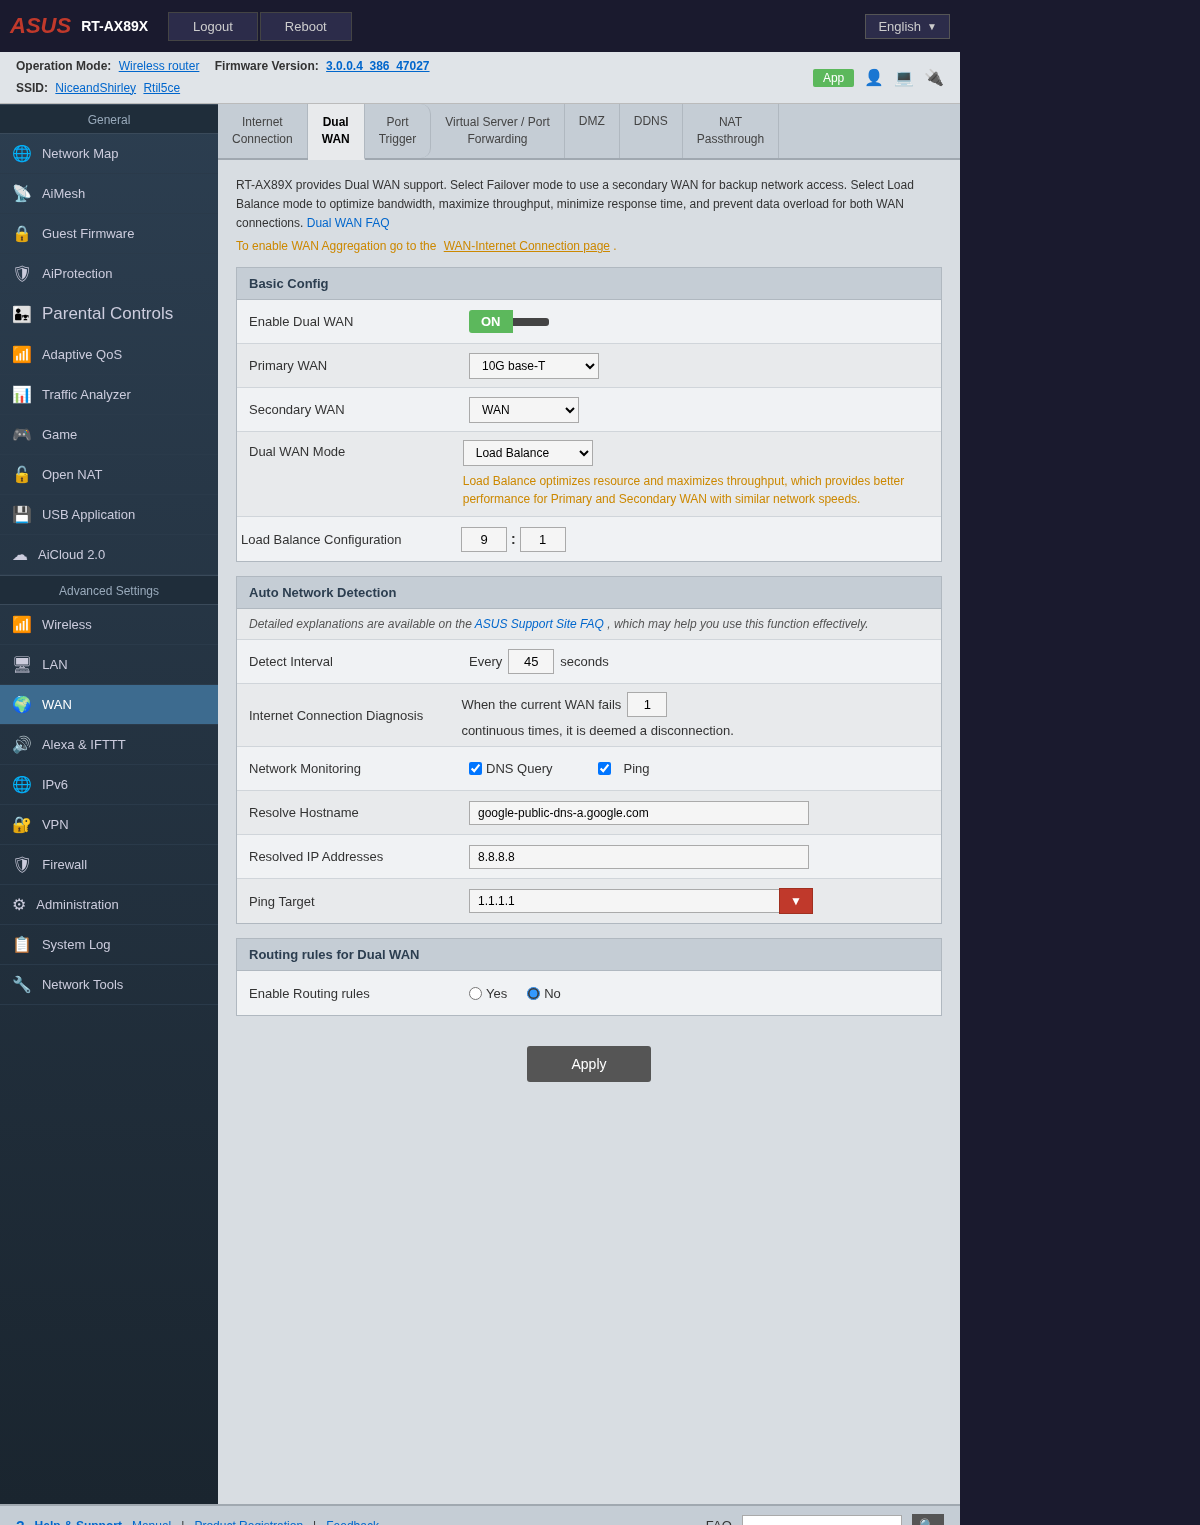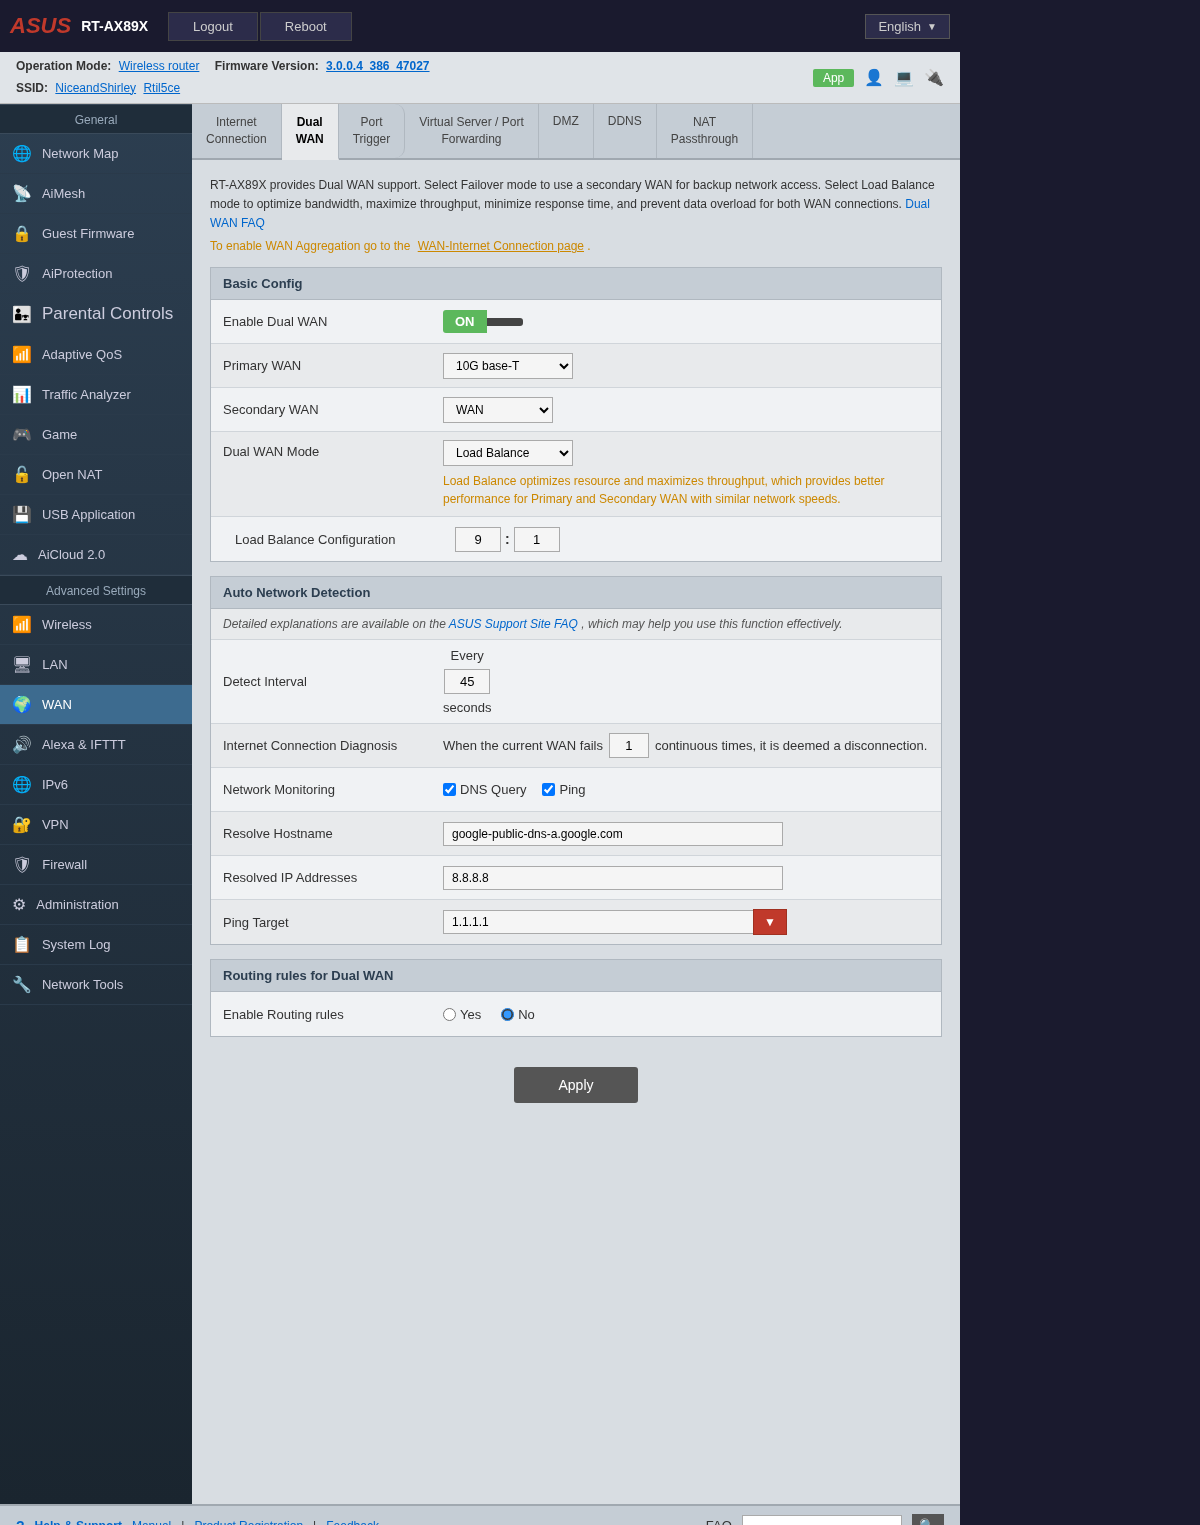--- a/index.html
+++ b/index.html
@@ -44,21 +44,21 @@
   <div style="display:flex; gap:10px; align-items:center;">
     <span style="background:#5cb85c; color:white; padding:2px 10px; font-size:12px; border-radius:2px; cursor:pointer;">App</span>
     <span style="color:#555; font-size:16px; cursor:pointer;">👤</span>
     <span style="color:#555; font-size:16px; cursor:pointer;">💻</span>
     <span style="color:#555; font-size:16px; cursor:pointer;">🔌</span>
   </div>
 </div>
 
 <div style="display:flex; min-height:1400px;">
 
-  <div style="width:192px; background:linear-gradient(180deg,#2c3e50 0%,#1a252f 100%); min-height:100%;">
+  <div style="width:218px; background:linear-gradient(180deg,#2c3e50 0%,#1a252f 100%); min-height:100%;">
     <div style="color:#99aabb; font-size:12px; padding:8px 12px 6px; text-align:center; background:#1f2d3a; border-top:1px solid #3a4a5a; border-bottom:1px solid #3a4a5a;">General</div>
 
     <div style="display:flex; align-items:center; gap:10px; padding:10px 12px; color:#ccd; cursor:pointer; border-bottom:1px solid #2a3a4a;">
       <span style="font-size:16px;">🌐</span>
       <span style="font-size:13px;">Network Map</span>
     </div>
     <div style="display:flex; align-items:center; gap:10px; padding:10px 12px; color:#ccd; cursor:pointer; border-bottom:1px solid #2a3a4a;">
       <span style="font-size:16px;">📡</span>
       <span style="font-size:13px;">AiMesh</span>
     </div>
@@ -203,41 +203,41 @@
           <div style="width:220px; font-size:13px; color:#333; padding-top:4px;">Dual WAN Mode</div>
           <div>
             <select style="background:#f5f5f5; border:1px solid #aaa; padding:4px 8px; font-size:12px; cursor:pointer; min-width:130px;">
               <option>Load Balance</option>
               <option>Failover</option>
             </select>
             <div style="color:#cc8800; font-size:12px; margin-top:6px; max-width:480px; line-height:1.5;">Load Balance optimizes resource and maximizes throughput, which provides better performance for Primary and Secondary WAN with similar network speeds.</div>
           </div>
         </div>
 
-        <div style="display:flex; align-items:center; padding:8px 24px; min-height:44px; background:#f0f2f4;">
+        <div style="display:flex; align-items:center; padding:8px 4px; min-height:44px; background:#f0f2f4;">
           <div style="width:220px; font-size:13px; color:#333;">Load Balance Configuration</div>
           <div style="display:flex; align-items:center; gap:4px;">
             <input type="text" value="9" style="width: 46px; background: rgb(245, 245, 245); border: 1px solid rgb(170, 170, 170); padding: 4px; font-size: 13px; text-align: center;">
             <span style="font-size:14px; font-weight:bold;">:</span>
             <input type="text" value="1" style="width: 46px; background: rgb(245, 245, 245); border: 1px solid rgb(170, 170, 170); padding: 4px; font-size: 13px; text-align: center;">
           </div>
         </div>
       </div>
 
       <div style="background:#e8eaec; border:1px solid #b0b8c0; margin-bottom:14px;">
         <div style="background:#c5cdd5; padding:8px 12px; font-weight:bold; font-size:13px; color:#2c3e50; border-bottom:1px solid #b0b8c0;">Auto Network Detection</div>
         <div style="font-style:italic; color:#555; font-size:12px; padding:8px 12px; border-bottom:1px solid #d0d5da;">
           <span>Detailed explanations are available on the</span>
           <a style="color:#0066cc;">ASUS Support Site FAQ</a>
           <span>, which may help you use this function effectively.</span>
         </div>
 
         <div style="display:flex; align-items:center; padding:8px 12px; border-bottom:1px solid #d0d5da; min-height:44px; background:#f0f2f4;">
           <div style="width:220px; font-size:13px; color:#333;">Detect Interval</div>
-          <div style="display:flex; align-items:center; gap:6px;flex-direction:column;">
+          <div style="display:flex; align-items:center; gap:6px;">
             <span>Every</span>
             <input type="text" value="45" style="width: 46px; background: rgb(245, 245, 245); border: 1px solid rgb(170, 170, 170); padding: 4px; font-size: 13px; text-align: center;">
             <span>seconds</span>
           </div>
         </div>
 
         <div style="display:flex; align-items:center; padding:8px 12px; border-bottom:1px solid #d0d5da; min-height:44px;">
           <div style="width:220px; font-size:13px; color:#333;">Internet Connection Diagnosis</div>
           <div style="display:flex; align-items:center; gap:6px; flex-wrap:wrap; max-width:500px;">
             <span>When the current WAN fails</span>
@@ -246,21 +246,21 @@
           </div>
         </div>
 
         <div style="display:flex; align-items:center; padding:8px 12px; border-bottom:1px solid #d0d5da; min-height:44px; background:#f0f2f4;">
           <div style="width:220px; font-size:13px; color:#333;">Network Monitoring</div>
           <div style="display:flex; align-items:center; gap:16px;">
             <label style="display:flex; align-items:center; gap:4px; cursor:pointer;">
               <input type="checkbox" checked="" style="cursor: pointer;">
               <span>DNS Query</span>
             </label>
-            <label style="display:flex; align-items:center; gap:4px; cursor:pointer;">
+            <label style="display:flex; align-items:center; gap:12px; cursor:pointer;margin-left:30px;">
               <input type="checkbox" checked="" style="cursor: pointer;">
               <span>Ping</span>
             </label>
           </div>
         </div>
 
         <div style="display:flex; align-items:center; padding:8px 12px; border-bottom:1px solid #d0d5da; min-height:44px;">
           <div style="width:220px; font-size:13px; color:#333;">Resolve Hostname</div>
           <div>
             <input type="text" value="google-public-dns-a.google.com" style="width: 340px; background: rgb(245, 245, 245); border: 1px solid rgb(170, 170, 170); padding: 4px 8px; font-size: 12px;">

